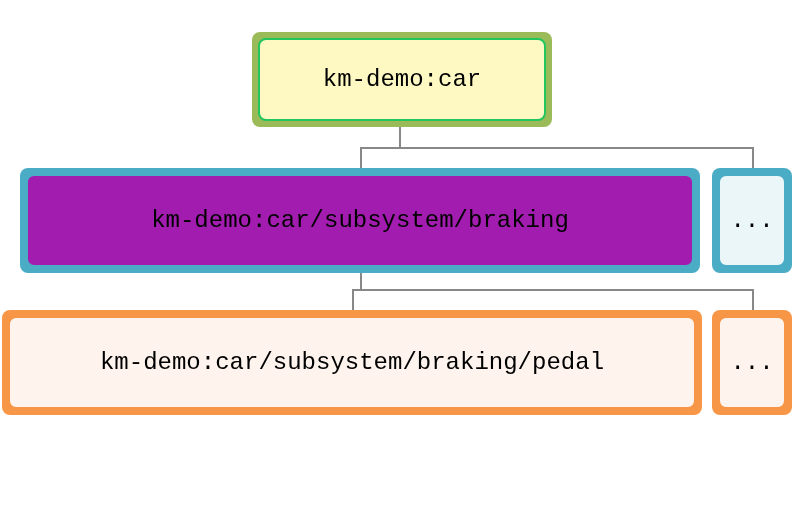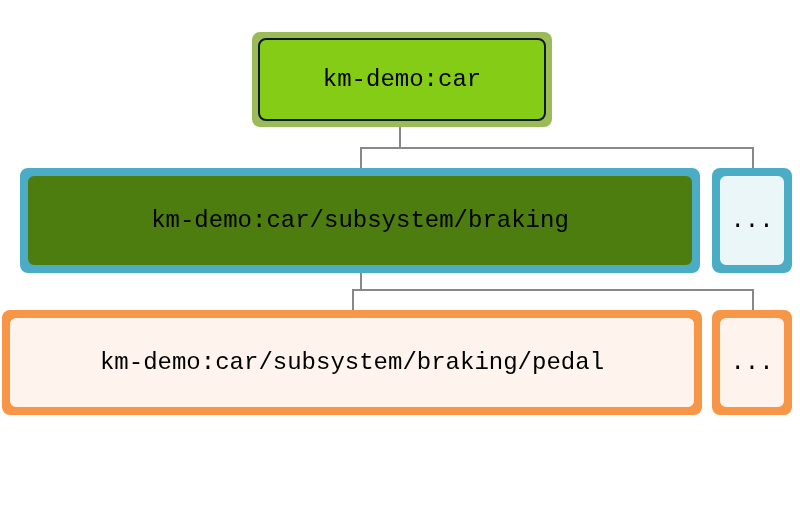--- a/index.html
+++ b/index.html
@@ -42,38 +42,38 @@
       width: 300px;
       height: 95px;
       background: #9bbb59;
       border-radius: 8px;
     }
     .root-node {
       left: 258px;
       top: 38px;
       width: 288px;
       height: 83px;
-      background: #84cc16;
-      border: 2px solid #0f172a;
+      background: #fef9c3;
+      border: 2px solid #22c55e;
     }
     
     
     .l2-shadow {
       left: 20px;
       top: 168px;
       width: 680px;
       height: 105px;
       background: #4bacc6;
     }
     .l2-node {
       left: 26px;
       top: 174px;
       width: 668px;
       height: 93px;
-      background: #4d7c0f;
+      background: #a21caf;
       border: 2px solid #4bacc6;
     }
     
     
     .l2r-shadow {
       left: 712px;
       top: 168px;
       width: 80px;
       height: 105px;
       background: #4bacc6;

